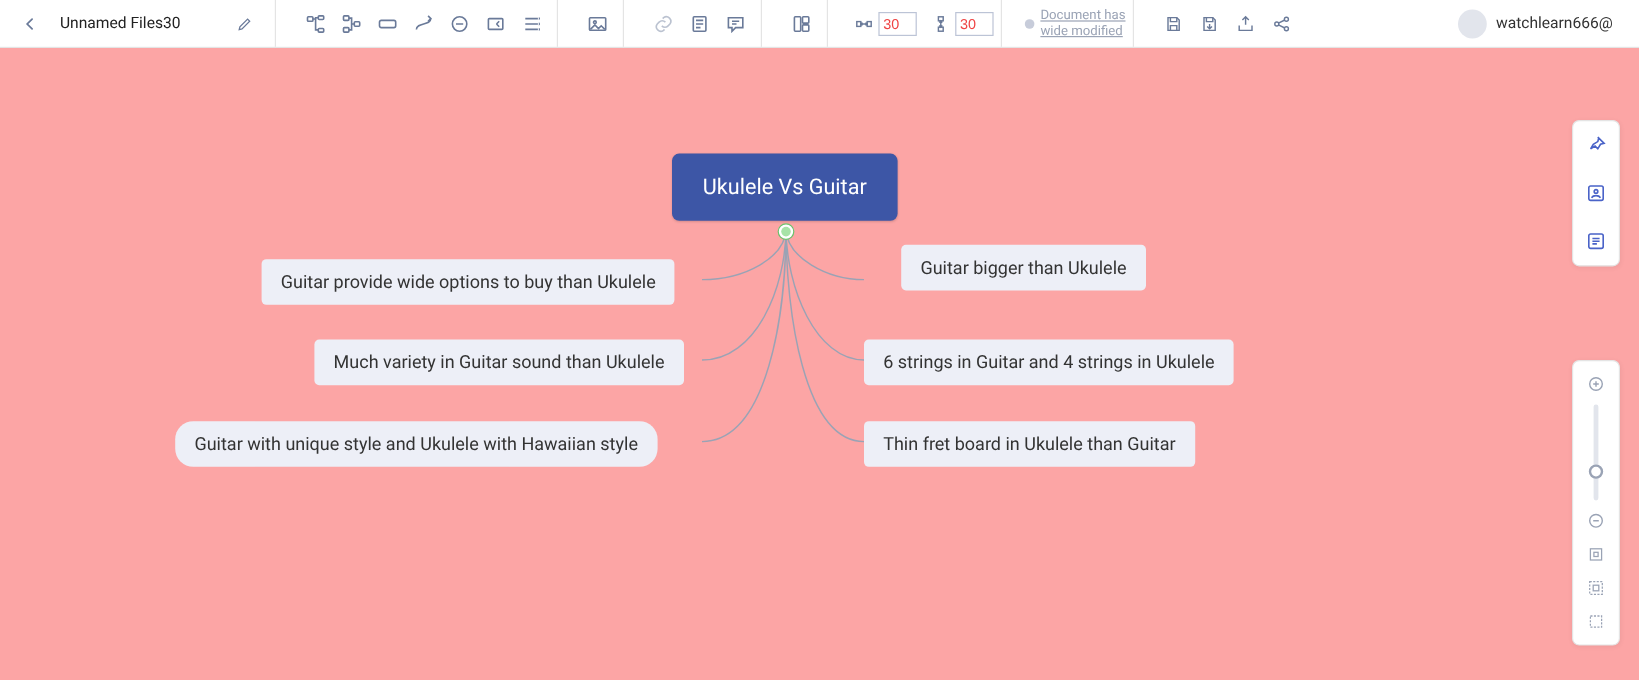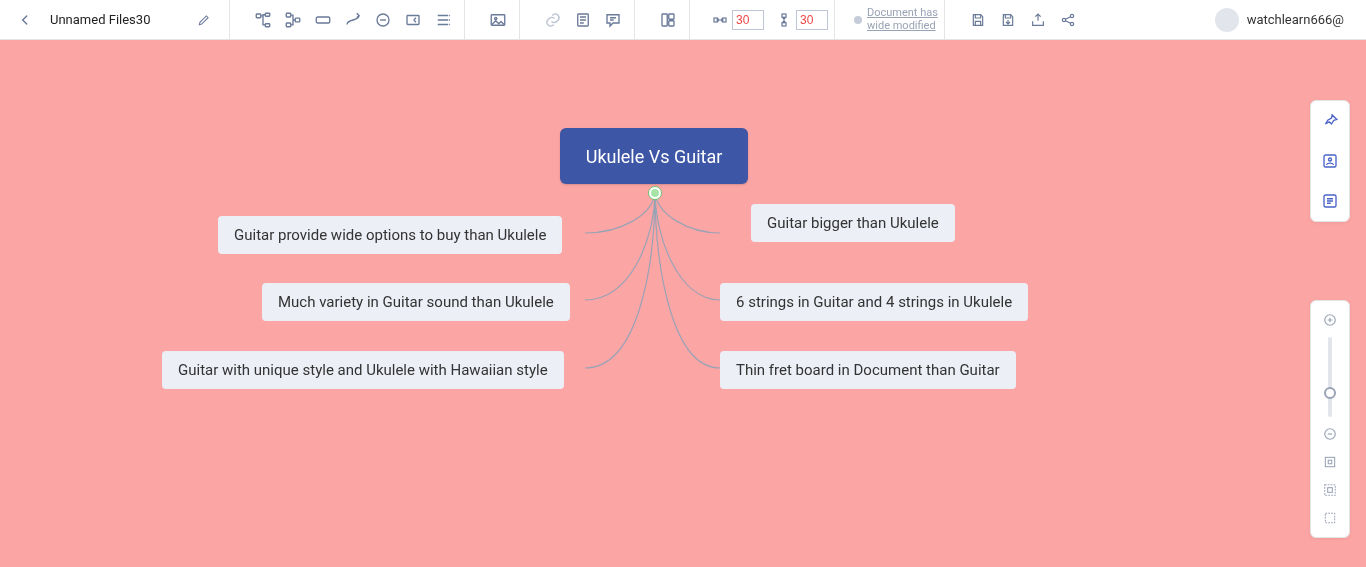--- a/index.html
+++ b/index.html
@@ -374,32 +374,32 @@
     <span>Ukulele Vs Guitar</span>
   </div>
   <div class="collapse-dot"></div>
 
   <div class="child-node" style="left:218px; top:176px;">
     <span>Guitar provide wide options to buy than Ukulele</span>
   </div>
   <div class="child-node" style="left:262px; top:243px;">
     <span>Much variety in Guitar sound than Ukulele</span>
   </div>
-  <div class="child-node" style="left:162px; top:311px;">
+  <div class="child-node" style="left:146px; top:311px;border-radius:15px;">
     <span>Guitar with unique style and Ukulele with Hawaiian style</span>
   </div>
 
   <div class="child-node" style="left:720px; top:164px;margin-left:31px;">
     <span>Guitar bigger than Ukulele</span>
   </div>
   <div class="child-node" style="left:720px; top:243px;text-align:center;">
     <span>6 strings in Guitar and 4 strings in Ukulele</span>
   </div>
   <div class="child-node" style="left:720px; top:311px;">
-    <span>Thin fret board in Document than Guitar</span>
+    <span>Thin fret board in Ukulele than Guitar</span>
   </div>
 
   <div class="side-tools">
     <div class="tb-btn">
       <svg width="18" height="18" viewBox="0 0 24 24" stroke="currentColor" stroke-width="1.8" fill="none">
           <path d="M14 3l7 7-4 1-3 5-3-3-5 3 3-5 5-3 1-4z"></path>
         </svg>
     </div>
     <div class="tb-btn">
       <svg width="18" height="18" viewBox="0 0 24 24" stroke="currentColor" stroke-width="1.8" fill="none">

